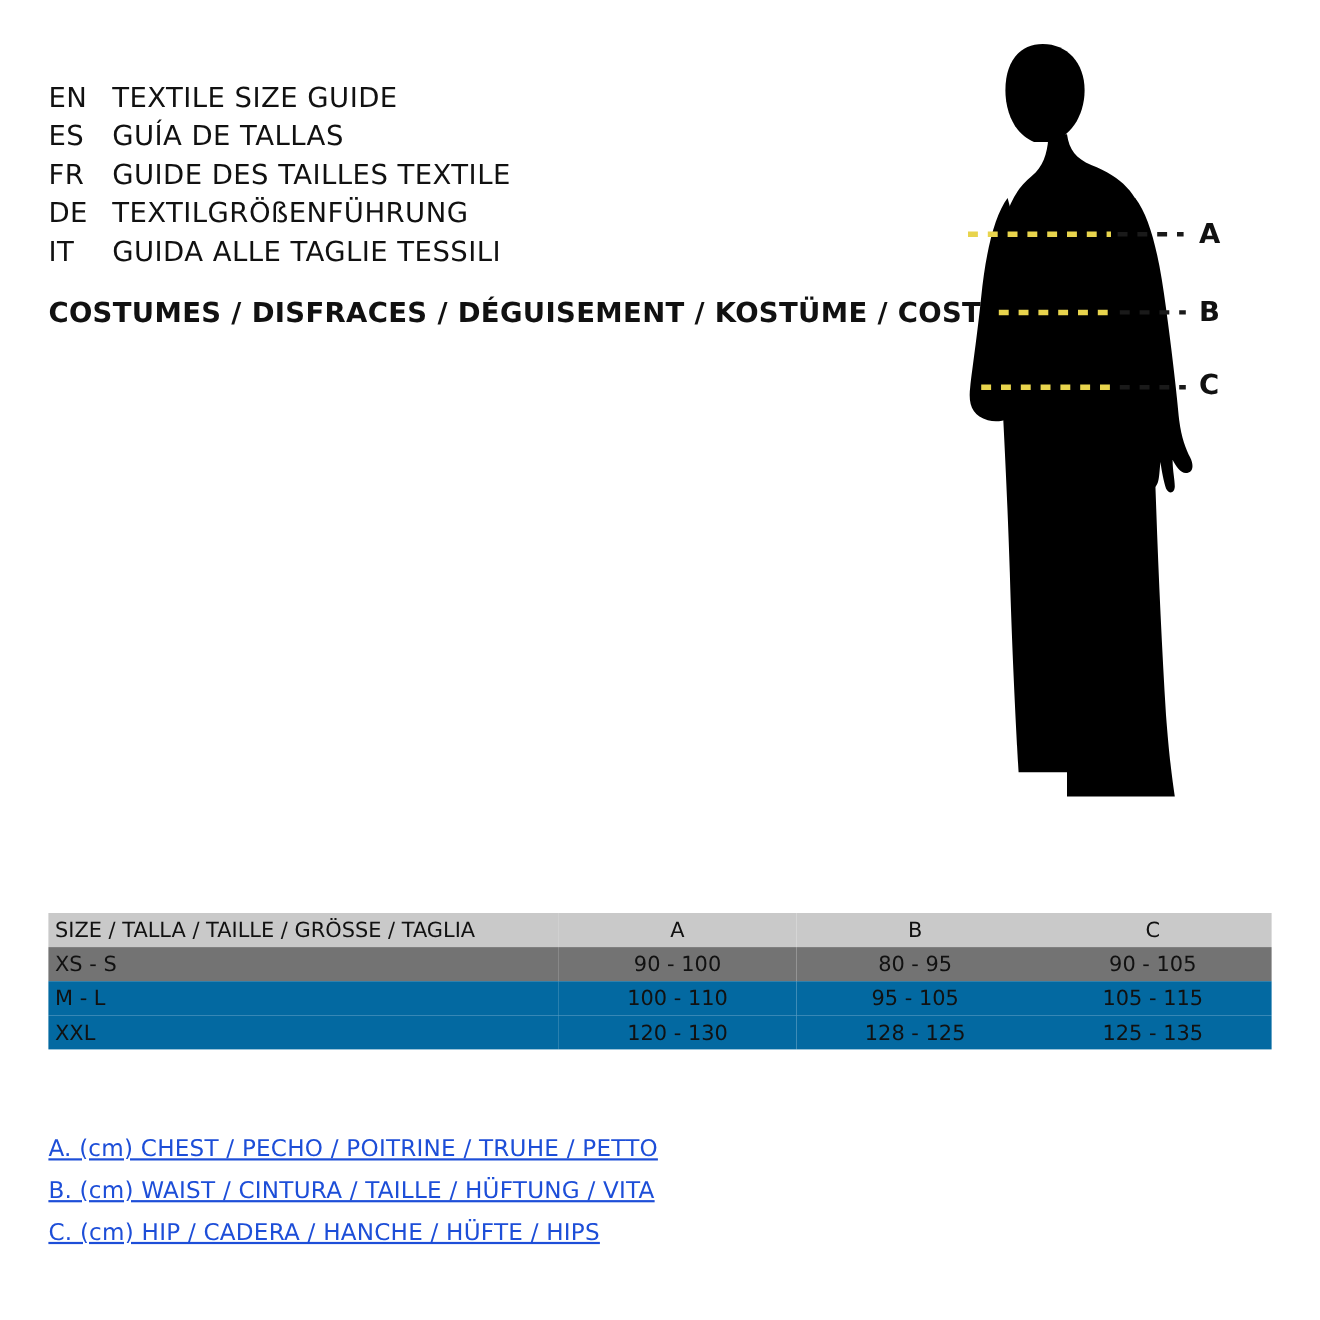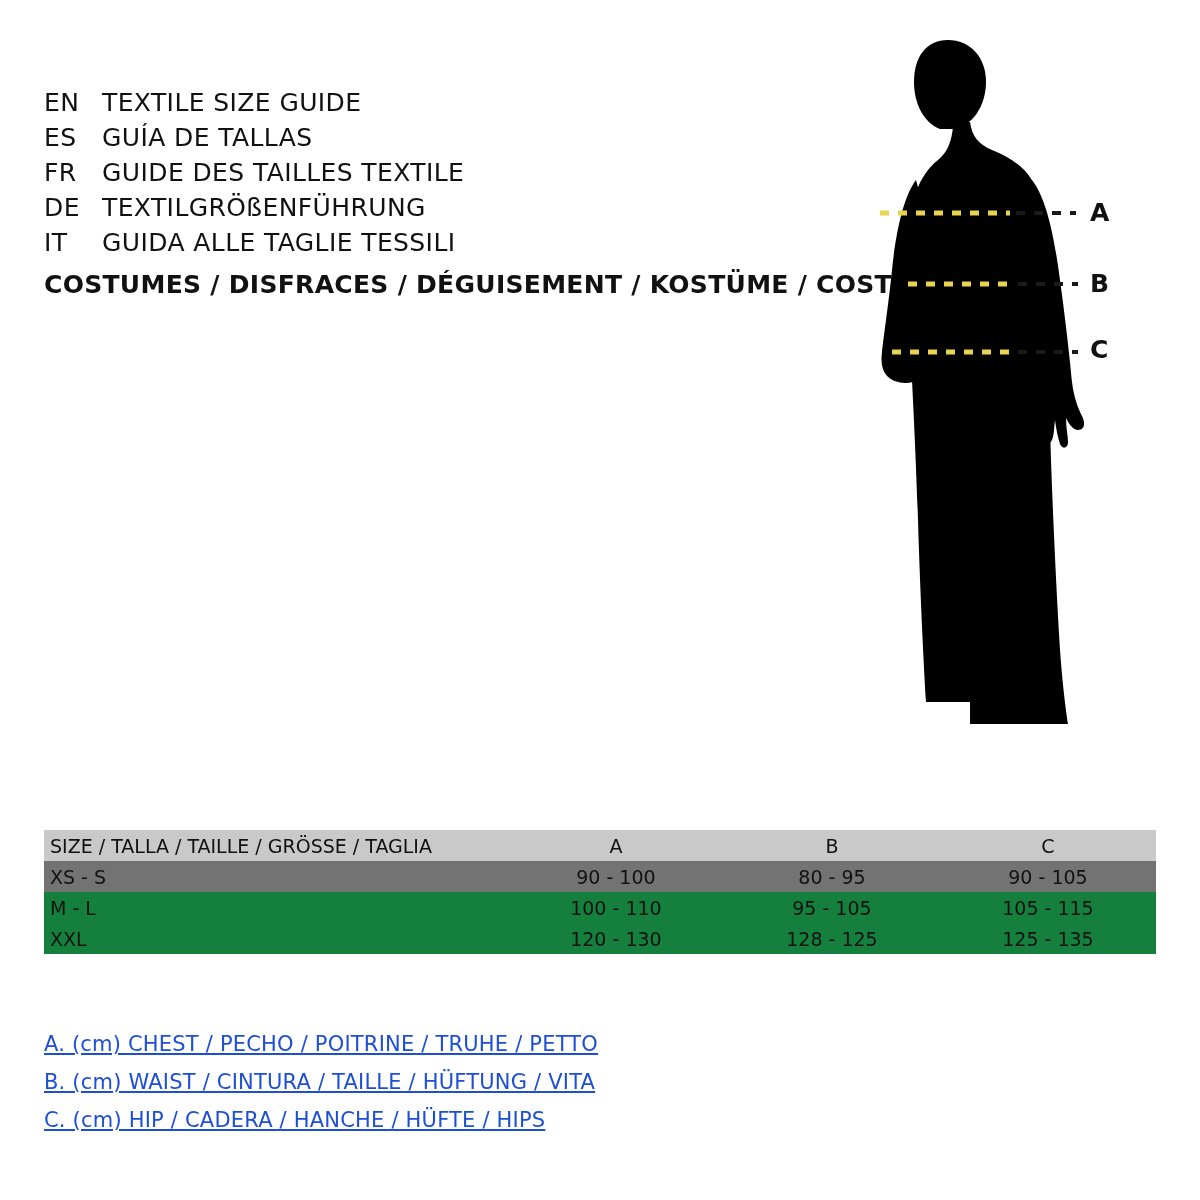--- a/index.html
+++ b/index.html
@@ -19,21 +19,21 @@
     position: absolute;
     left: 0; top: 0;
     width: 1200px;
     height: 1200px;
   }
 
   
   .lang-block {
     position: absolute;
     left: 44px;
-    top: 52px;
+    top: 38px;
     width: 760px;
   }
   .lang-row {
     display: flex;
     align-items: baseline;
     height: 35px;
     font-size: 25px;
     letter-spacing: 0.4px;
     color: #111;
   }
@@ -110,21 +110,21 @@
     text-align: left;
     padding-left: 6px;
     width: 460px;
   }
   table.size-table th.col-m,
   table.size-table td.col-m {
     text-align: center;
     width: 217px;
   }
   table.size-table tbody tr.odd { background: #737373; }
-  table.size-table tbody tr.even { background: #15803d; }
+  table.size-table tbody tr.even { background: #0369a1; }
 
   
   .legend {
     position: absolute;
     left: 44px;
     top: 1032px;
     font-size: 21px;
     color: #1d4ed8;
     text-decoration: underline;
   }

